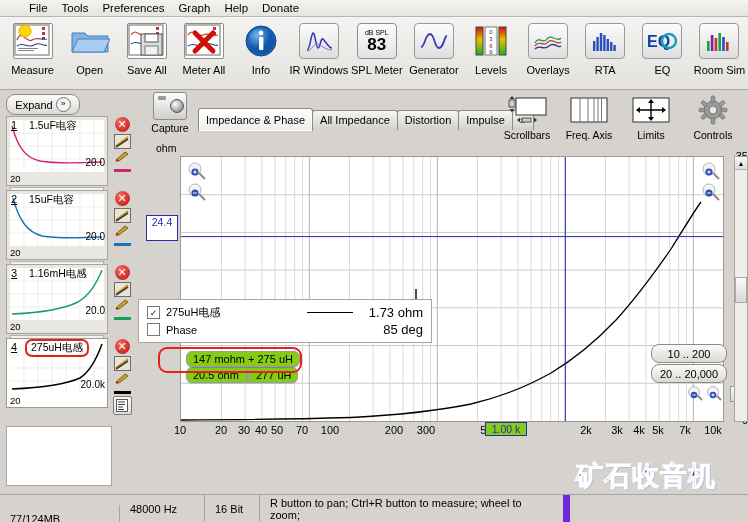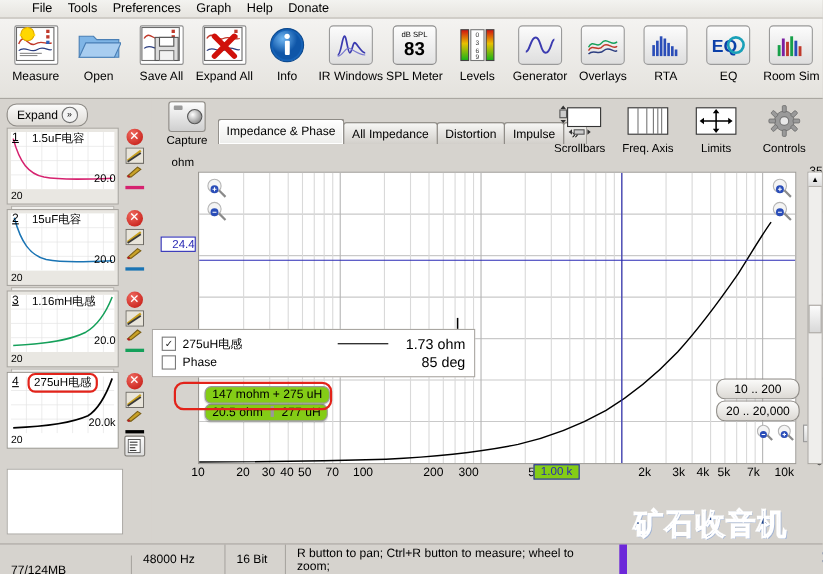--- a/index.html
+++ b/index.html
@@ -68,43 +68,43 @@
   .main{position:absolute;left:138px;top:90px;width:610px;height:404px;background:#d6d3ce;}
 
   .tabstrip{position:absolute;left:0;top:0;width:610px;height:58px;}
   .capture{position:absolute;left:8px;top:2px;width:48px;display:flex;flex-direction:column;align-items:center;}
   .cap-ico{width:32px;height:26px;border:1px solid #8f8c87;border-radius:3px;
     background:linear-gradient(#fdfdfd,#cfcfcf);position:relative;}
   .cap-ico:after{content:"";position:absolute;left:16px;top:6px;width:12px;height:12px;border-radius:50%;
     background:radial-gradient(circle at 35% 35%,#fff,#6d6d6d);border:1px solid #555;}
   .cap-ico:before{content:"";position:absolute;left:4px;top:3px;width:8px;height:4px;background:#9a9a9a;border-radius:1px;}
 
-  .tabs{position:absolute;left:60px;top:18px;display:flex;align-items:flex-end;}
+  .tabs{position:absolute;left:60px;top:18px;display:flex;align-items:center;}
   .tab{height:19px;padding:0 7px;border:1px solid #8e8b86;border-bottom:none;
     background:linear-gradient(#f7f7f5,#d2cfca);display:flex;align-items:center;
     font-size:11px;margin-right:-1px;border-radius:3px 3px 0 0;cursor:default;}
   .tab.active{background:linear-gradient(#ffffff,#ededeb);height:22px;font-weight:normal;
     box-shadow:inset 0 0 0 1px #fff;}
 
   .rtools{position:absolute;right:4px;top:0;display:flex;}
   .rtool{width:62px;display:flex;flex-direction:column;align-items:center;cursor:default;}
   .rtool .gl{height:32px;display:flex;align-items:center;justify-content:center;margin-top:4px;}
   .rtool .lbl{font-size:10.5px;margin-top:3px;}
 
   
   .chartwrap{position:absolute;left:0;top:52px;width:610px;height:352px;}
   .ylabel{position:absolute;left:18px;top:0px;font-size:10.5px;}
   .plot{position:absolute;left:42px;top:14px;width:544px;height:266px;background:#fff;
     border:1px solid #9b9893;box-sizing:border-box;}
   .ytick{position:absolute;right:0;font-size:11px;text-align:right;width:26px;}
   .xtick{position:absolute;top:0;font-size:11px;text-align:center;transform:translateX(-50%);}
   .xticks{position:absolute;left:42px;top:282px;width:544px;height:14px;}
 
-  .ymark{position:absolute;left:8px;width:32px;height:14px;border:1px solid #2a2ab4;background:#fff;
-    color:#2a2ab4;font-size:10.5px;text-align:right;line-height:13px;box-sizing:border-box;}
+  .ymark{position:absolute;left:8px;width:32px;height:26px;border:1px solid #2a2ab4;background:#fff;
+    color:#2a2ab4;font-size:10.5px;text-align:center;line-height:13px;box-sizing:border-box;}
   .xmark{position:absolute;width:42px;height:14px;border:1px solid #2a2ab4;background:#84cc16;
     color:#2a2ab4;font-size:10.5px;text-align:center;line-height:13px;box-sizing:border-box;}
 
   .tipbox{position:absolute;border:1px solid #9a9a9a;border-radius:6px;
     background:#84cc16;font-size:11px;padding:1px 6px;white-space:nowrap;box-shadow:0 1px 1px rgba(0,0,0,.15);}
   .redring{position:absolute;border:2.5px solid #e2231a;border-radius:9px;}
 
   .rngbtn{position:absolute;width:74px;height:17px;border:1px solid #8f8c87;border-radius:8px;
     background:linear-gradient(#fbfbfa,#dcd9d4);font-size:11px;display:flex;align-items:center;
     justify-content:center;cursor:default;}
@@ -220,21 +220,21 @@
             <path d="M3 11 C8 3, 12 14, 18 11 C24 8, 28 13, 33 11" stroke="#c0392b" fill="none" stroke-width="1.2"></path>
             <path d="M3 22 C9 17, 14 25, 20 21 C26 17, 30 23, 33 21" stroke="#2c3e80" fill="none" stroke-width="1.1"></path>
             <g fill="#c0392b">
                 <rect x="28" y="3" width="3" height="3"></rect>
                 <rect x="28" y="8" width="3" height="3"></rect>
               </g>
             <path d="M10 9 L28 27 M28 9 L10 27" stroke="#d0110a" stroke-width="5" stroke-linecap="round"></path>
           </svg>
         </div>
       </div>
-      <div class="lbl">Expand All</div>
+      <div class="lbl">Meter All</div>
     </div>
 
     <div class="tbtn">
       <div class="gl">
         <svg width="36" height="36" viewBox="0 0 36 36">
           <circle cx="18" cy="18" r="15" fill="#1663b8" stroke="#0d4a8f"></circle>
           <circle cx="18" cy="18" r="13" fill="url(#ig)"></circle>
           <defs>
               <radialGradient id="ig" cx="35%" cy="28%">
                 <stop offset="0" stop-color="#6fb6f2"></stop>
@@ -261,20 +261,31 @@
     </div>
 
     <div class="tbtn">
       <div class="gl">
         <div class="spl">
           <div class="s1">dB SPL</div>
           <div class="s2">83</div>
         </div>
       </div>
       <div class="lbl">SPL Meter</div>
+    </div>
+
+    <div class="tbtn">
+      <div class="gl">
+        <div class="sqbtn">
+          <svg width="30" height="24" viewBox="0 0 30 24">
+            <path d="M2 18 C6 18, 6 5, 11 5 C16 5, 15 19, 20 19 C25 19, 25 7, 28 7" stroke="#3b3bb0" fill="none" stroke-width="1.8"></path>
+          </svg>
+        </div>
+      </div>
+      <div class="lbl">Generator</div>
     </div>
 
     <div class="tbtn">
       <div class="gl">
         <svg width="38" height="32" viewBox="0 0 38 32">
           <defs>
               <linearGradient id="lg" x1="0" y1="0" x2="0" y2="1">
             <stop offset="0" stop-color="#d01010"></stop>
                 <stop offset="0.45" stop-color="#e8c000"></stop>
                 <stop offset="1" stop-color="#17b317"></stop>
@@ -283,31 +294,20 @@
           <rect x="4" y="2" width="7" height="28" fill="url(#lg)" stroke="#444"></rect>
           <rect x="27" y="2" width="7" height="28" fill="url(#lg)" stroke="#444"></rect>
           <rect x="13" y="2" width="12" height="28" fill="#fff" stroke="#777"></rect>
           <text x="19" y="9" font-size="6" text-anchor="middle" fill="#333" font-family="sans-serif">0</text>
           <text x="19" y="16" font-size="6" text-anchor="middle" fill="#333" font-family="sans-serif">3</text>
           <text x="19" y="23" font-size="6" text-anchor="middle" fill="#333" font-family="sans-serif">6</text>
           <text x="19" y="29" font-size="6" text-anchor="middle" fill="#333" font-family="sans-serif">9</text>
         </svg>
       </div>
       <div class="lbl">Levels</div>
-    </div>
-
-    <div class="tbtn">
-      <div class="gl">
-        <div class="sqbtn">
-          <svg width="30" height="24" viewBox="0 0 30 24">
-            <path d="M2 18 C6 18, 6 5, 11 5 C16 5, 15 19, 20 19 C25 19, 25 7, 28 7" stroke="#3b3bb0" fill="none" stroke-width="1.8"></path>
-          </svg>
-        </div>
-      </div>
-      <div class="lbl">Generator</div>
     </div>
 
     <div class="tbtn">
       <div class="gl">
         <div class="sqbtn">
           <svg width="30" height="24" viewBox="0 0 30 24">
             <path d="M2 14 C6 6, 10 16, 14 10 C18 4, 24 14, 28 9" stroke="#15a05a" fill="none" stroke-width="1.3"></path>
             <path d="M2 17 C6 10, 11 19, 15 13 C19 8, 24 17, 28 13" stroke="#c0392b" fill="none" stroke-width="1.3"></path>
             <path d="M2 20 C7 15, 11 22, 16 17 C21 12, 25 20, 28 17" stroke="#2c3e80" fill="none" stroke-width="1.3"></path>
           </svg>

